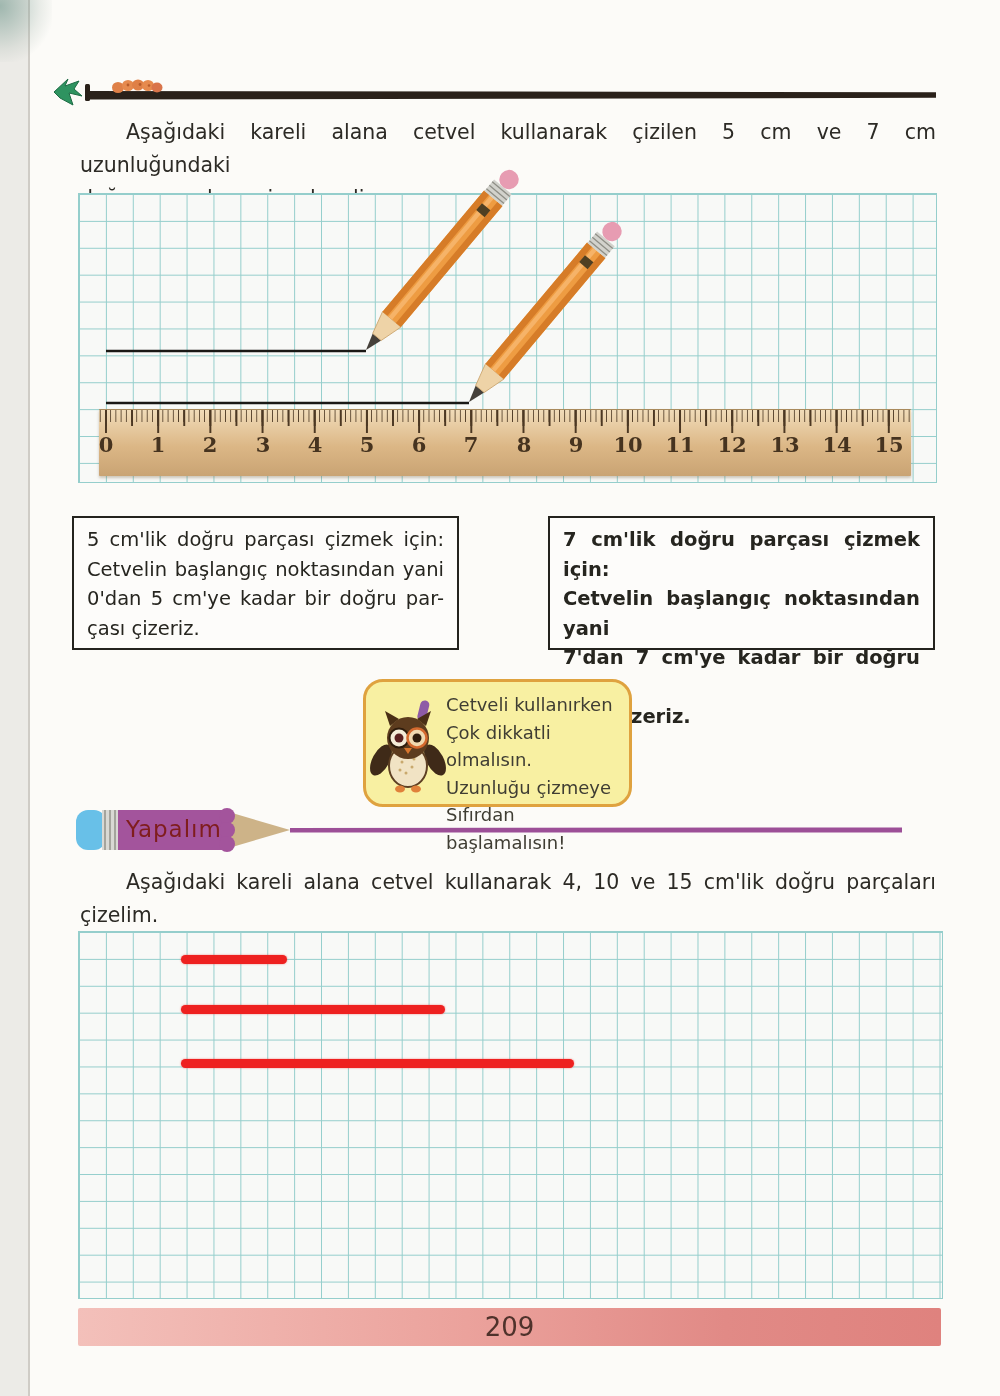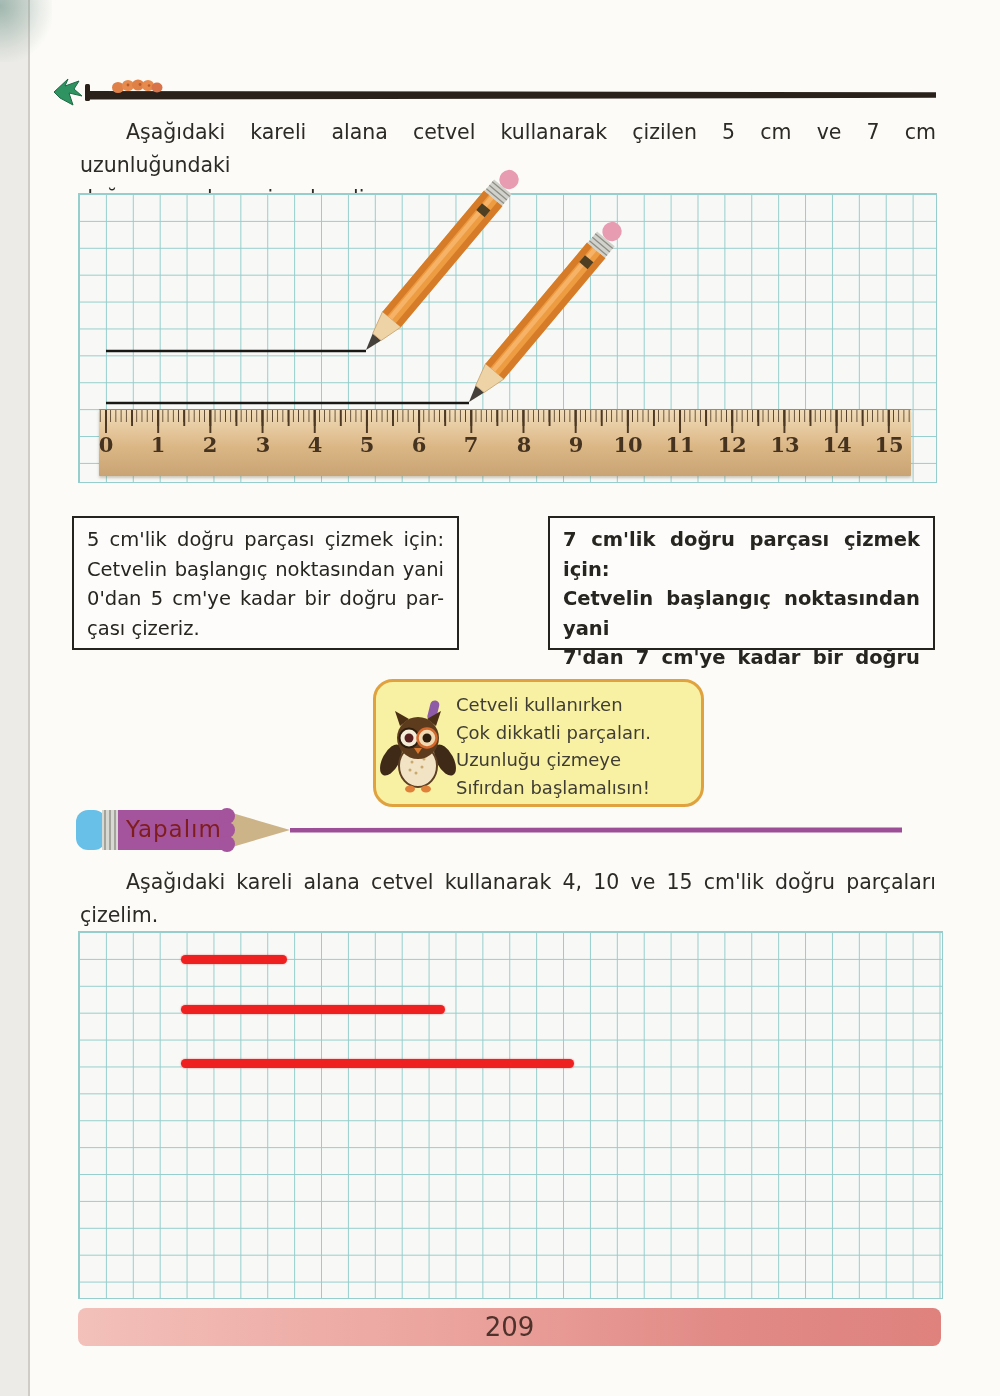--- a/index.html
+++ b/index.html
@@ -56,38 +56,38 @@
   .info-box{
     position:absolute;top:516px;width:387px;height:134px;box-sizing:border-box;
     border:2.5px solid #24231e;background:rgba(255,255,255,.35);
     padding:7px 13px 0 13px;font-size:19.5px;line-height:29.5px;color:#26251f;
   }
   .info-box .bl{white-space:nowrap;}
   .info-box .bl.j{text-align:justify;text-align-last:justify;white-space:normal;}
   #box5{left:72px;} #box7{left:548px;font-weight:bold;}
   
   .callout{
-    position:absolute;left:363px;top:679px;width:331px;height:128px;box-sizing:border-box;
-    background:#f8f0a2;border:3px solid #dfa23f;border-radius:20px;margin-left:10px;
+    position:absolute;left:363px;top:679px;width:269px;height:128px;box-sizing:border-box;
+    background:#f8f0a2;border:3px solid #dfa23f;border-radius:20px;
   }
   .callout .owl{position:absolute;left:4px;top:18px;width:76px;height:96px;}
   .callout .bubble-text{position:absolute;left:80px;top:9px;font-size:18px;line-height:27.5px;color:#3f3d33;}
   
   .banner{position:absolute;left:76px;top:808px;width:832px;height:46px;}
   .banner svg{position:absolute;left:0;top:0;width:832px;height:46px;}
   .banner .label{
     position:absolute;left:50px;top:8px;font-size:23px;color:#7f1d1d;letter-spacing:1px;
   }
   
   .redline{position:absolute;height:9px;border-radius:5px;background:#ee2120;box-shadow:0 0 2px rgba(238,33,32,.6);}
   
   .footer-bar{
     position:absolute;left:78px;top:1308px;width:863px;height:38px;
     background:linear-gradient(90deg,#f3c0ba 0%,#eba29c 45%,#e18a86 75%,#df827e 100%);
-    border-radius:8px;display:flex;align-items:center;justify-content:center;
+    border-radius:2px;display:flex;align-items:center;justify-content:center;
   }
   .footer-bar .pagenum{font-size:26px;color:#4f322b;}
 </style>
 </head>
 <body>
 
 <div id="screenshot">
   <div class="page"></div>
   <div class="corner-smudge"></div>
 
@@ -191,21 +191,21 @@
       <circle cx="47" cy="38" r="9.5" fill="#f0d9b0" stroke="#d4692e" stroke-width="2.5"></circle>
       <circle cx="47" cy="38" r="4.5" fill="#2e1c0c"></circle>
       <polygon points="34,48 42,48 38,54" fill="#d9772e"></polygon>
       <g fill="#e0813a">
         <ellipse cx="30" cy="89" rx="5" ry="3.5"></ellipse>
           <ellipse cx="46" cy="89" rx="5" ry="3.5"></ellipse>
       </g>
     </svg>
     <div class="bubble-text">
       <div>Cetveli kullanırken</div>
-      <div>Çok dikkatli parçaları.</div>
+      <div>Çok dikkatli olmalısın.</div>
       <div>Uzunluğu çizmeye</div>
       <div>Sıfırdan başlamalısın!</div>
     </div>
   </div>
 
   <div class="banner">
     <svg viewBox="0 0 832 46">
       <rect x="0" y="2" width="30" height="40" rx="12" fill="#68c0e8"></rect>
       <rect x="26" y="2" width="16" height="40" fill="#d9d9d4"></rect>
       <line x1="29" y1="2" x2="29" y2="42" stroke="#97978f" stroke-width="1.6"></line>

